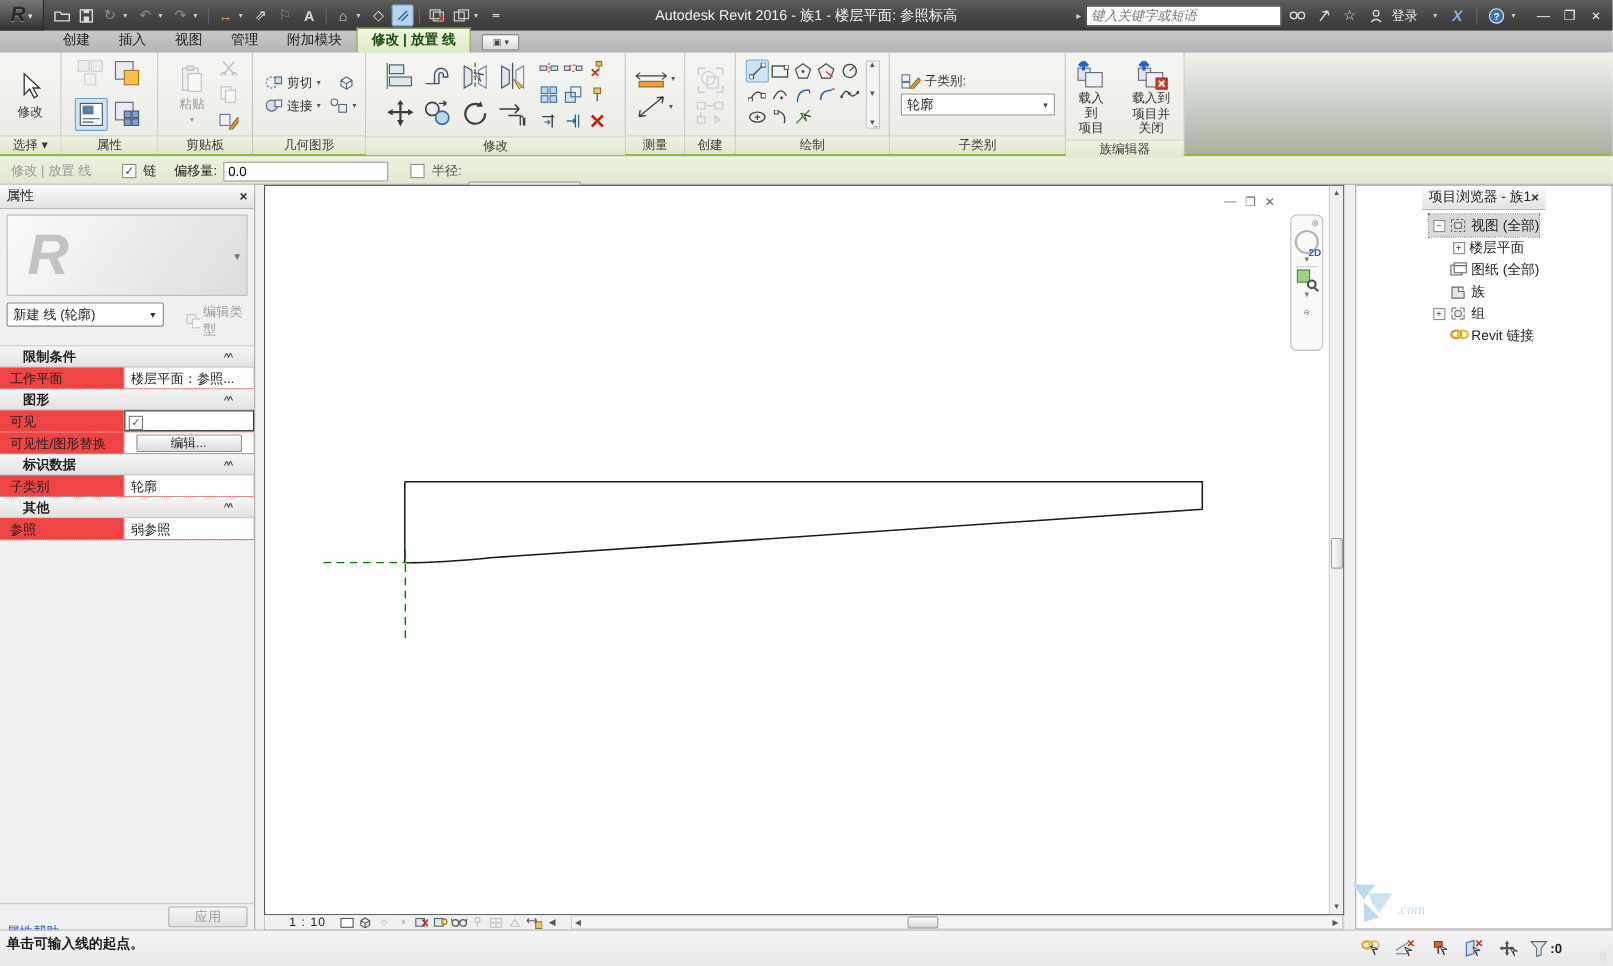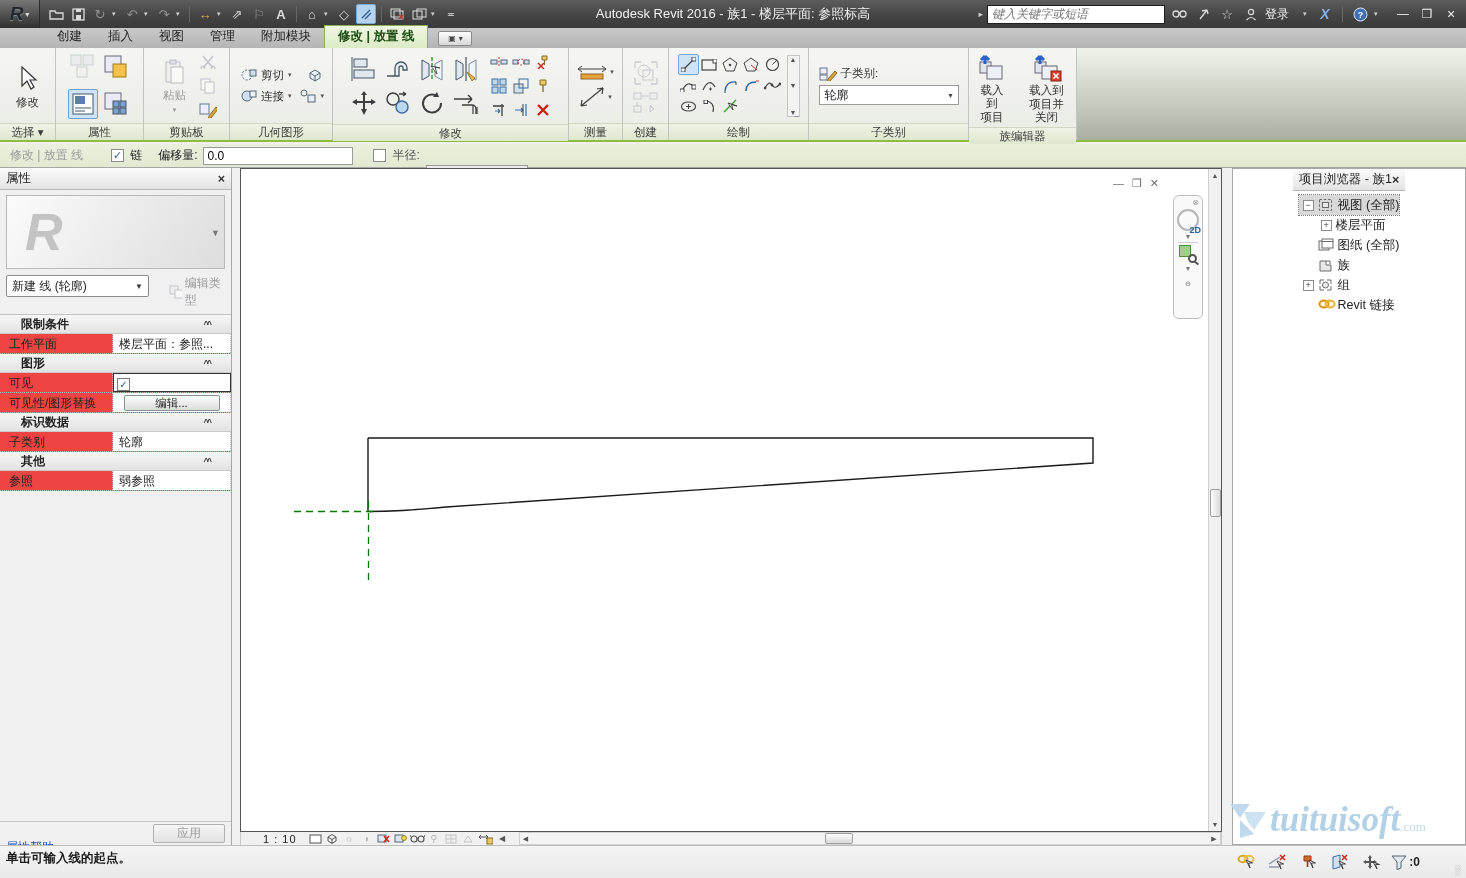--- a/index.html
+++ b/index.html
@@ -937,21 +937,20 @@
 </div>
 
 <div class="watermark">
   <span class="wm-logo">
     <svg width="40" height="44">
         <path d="M2 6 L22 6 L12 20 Z" fill="#bcd9ec"></path>
         <path d="M16 14 L38 14 L26 32 L20 24 Z" fill="#cbe2f1"></path>
         <path d="M12 22 L26 36 L12 40 Z" fill="#bcd9ec"></path>
       </svg>
   </span>
-  <span class="wm-text">tuituisoft</span>
   <span class="wm-suffix">.com</span>
 </div>
 
 <div class="statusbar">
   <span class="status-msg">单击可输入线的起点。</span>
   <div class="status-icons">
     <span class="sico">
       <svg width="20" height="16">
           <ellipse cx="6" cy="5" rx="4.5" ry="3.2" fill="none" stroke="#d8a825" stroke-width="2"></ellipse>
           <ellipse cx="12" cy="5" rx="4.5" ry="3.2" fill="none" stroke="#e8c04a" stroke-width="2"></ellipse>

